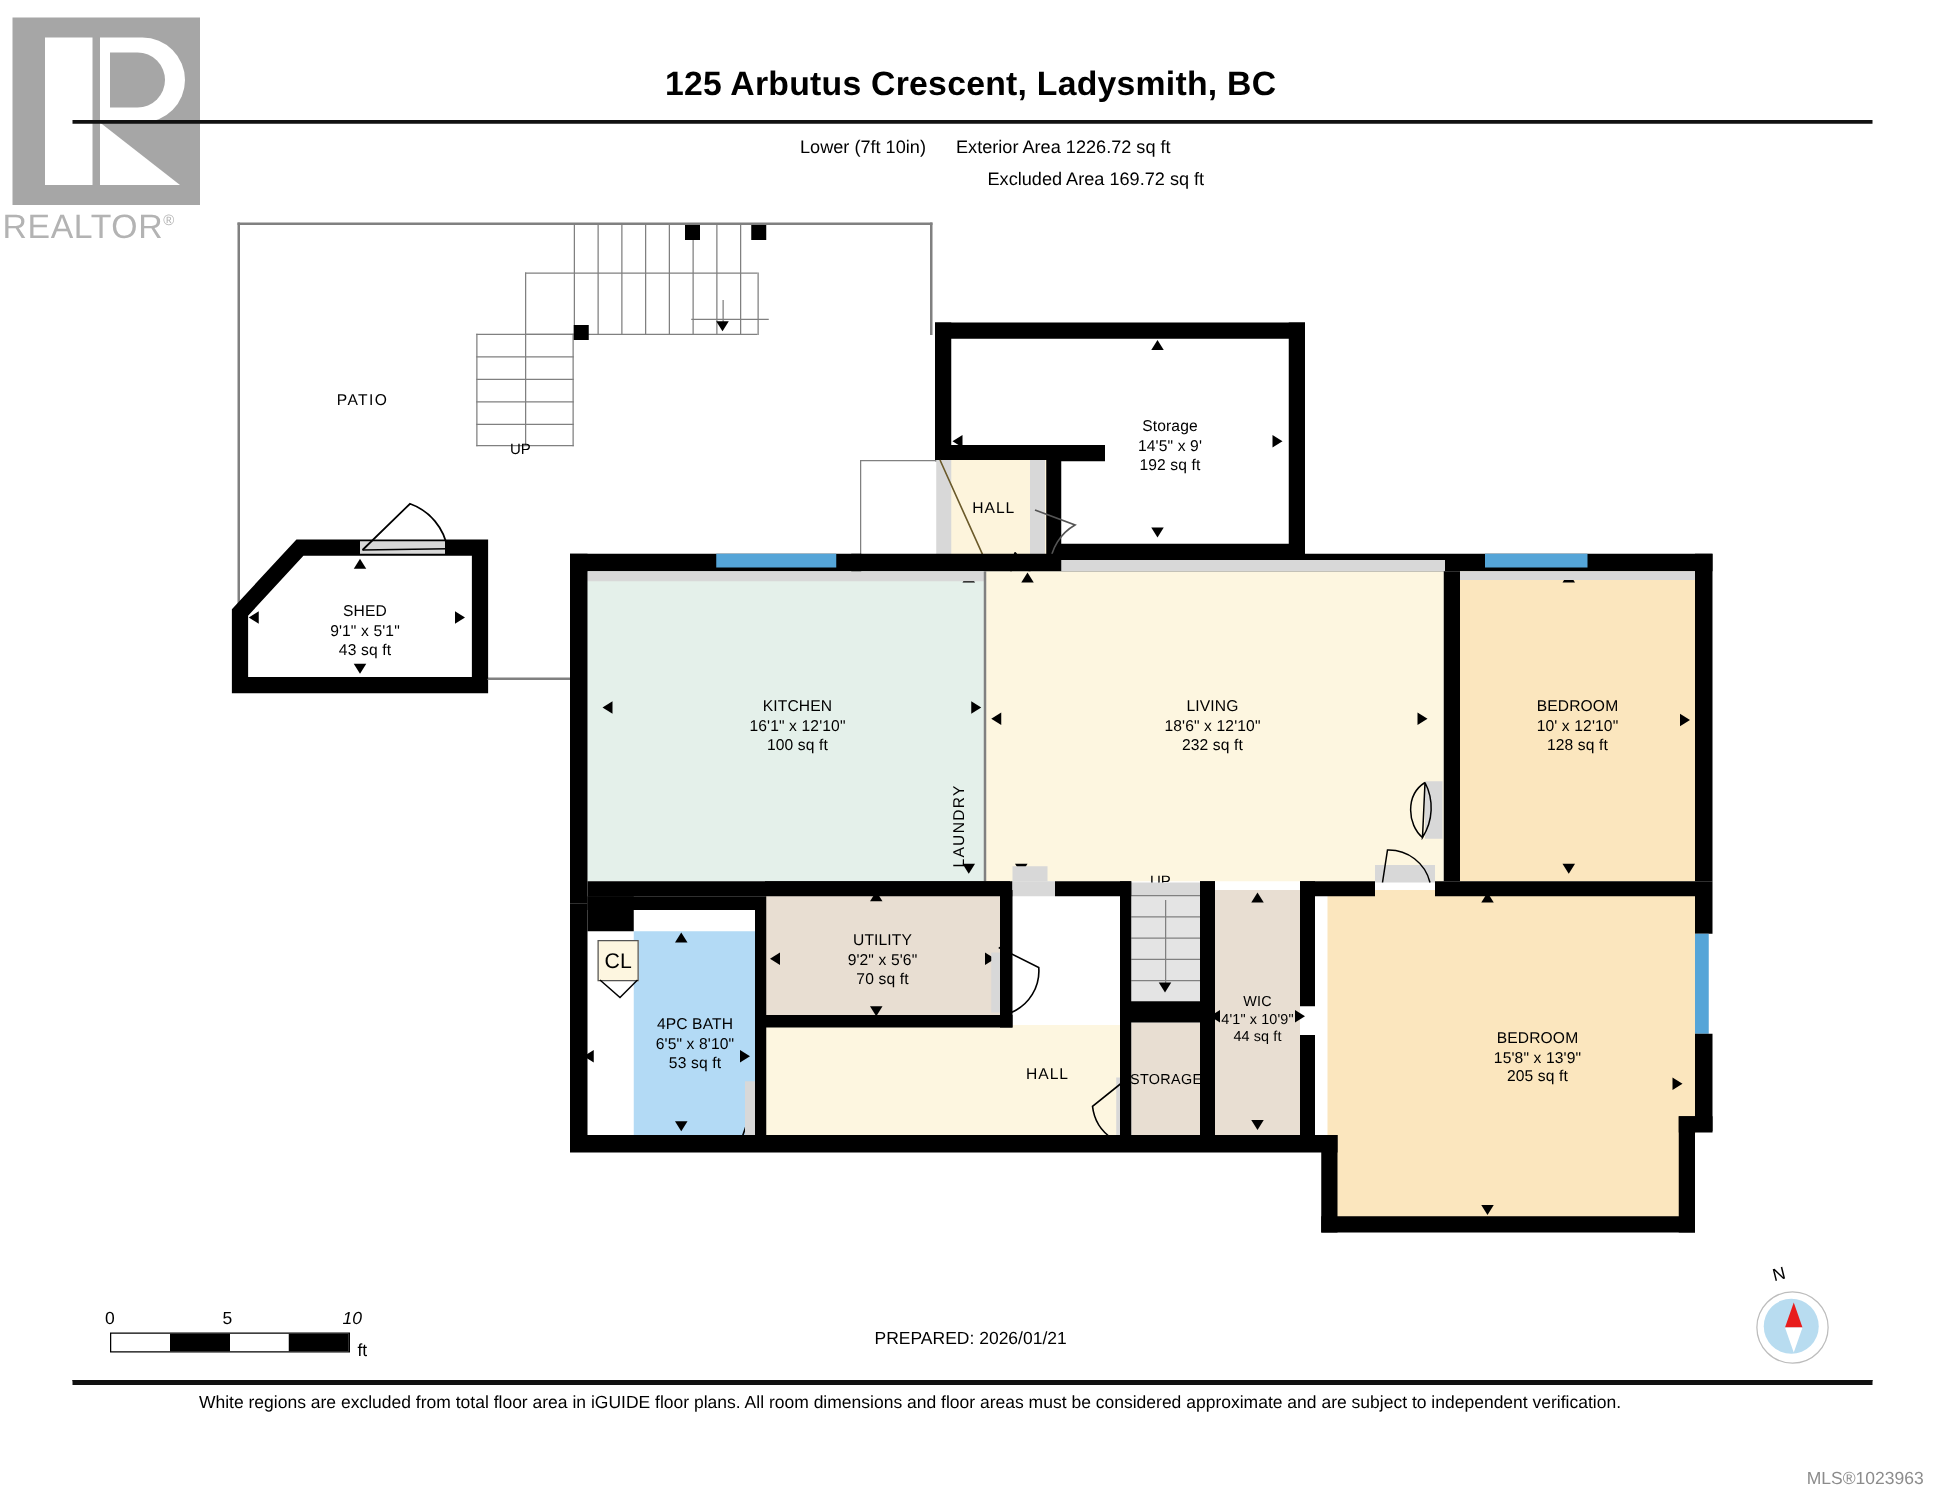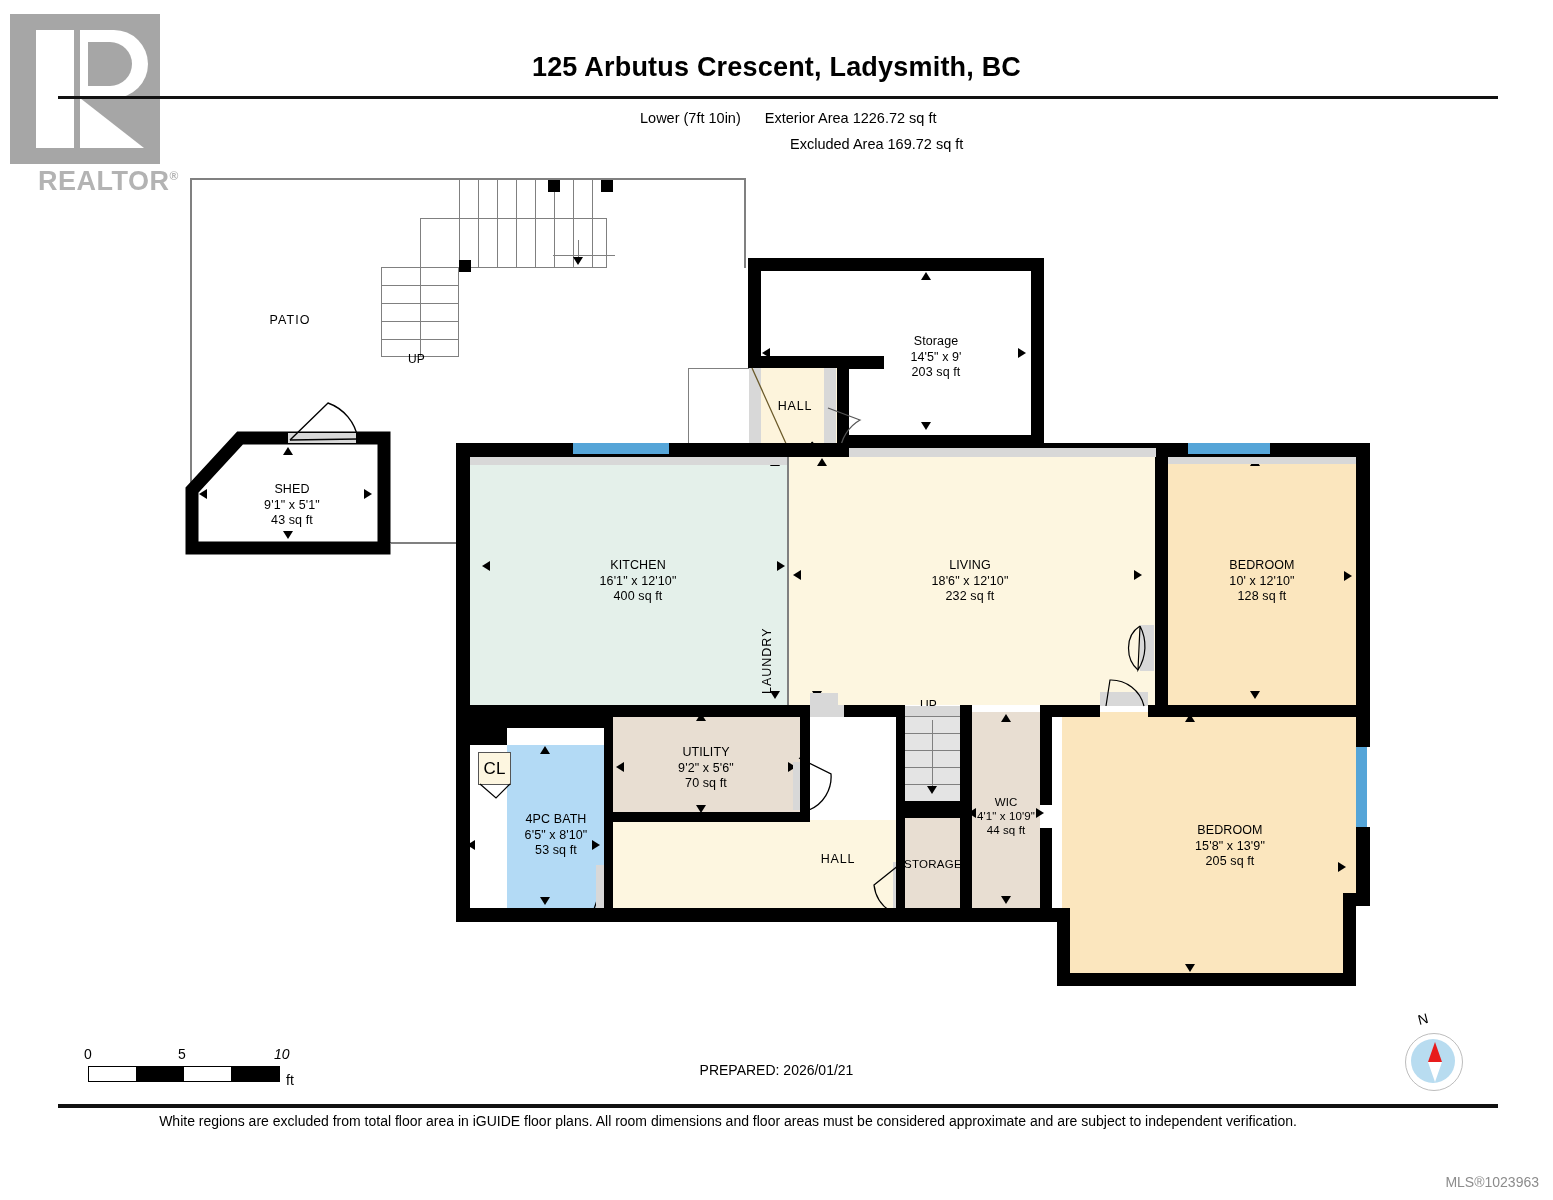--- a/index.html
+++ b/index.html
@@ -6,21 +6,21 @@
   html,body{margin:0;padding:0;background:#ffffff;}
   body{width:1553px;height:1200px;position:relative;overflow:hidden;
        font-family:"Liberation Sans","DejaVu Sans",sans-serif;color:#000;}
 
   
   #realtor-logo{position:absolute;left:10px;top:14px;width:150px;height:150px;}
   #realtor-logo .sq{position:absolute;left:0;top:0;width:150px;height:150px;background:#a6a6a6;}
   #realtor-logo .bar{position:absolute;background:#ffffff;}
   #realtor-logo .stem{left:26px;top:16px;width:38px;height:118px;}
   #realtor-word{position:absolute;left:2px;top:166px;font-size:27px;letter-spacing:.5px;
-      color:#b3b3b3;font-family:"Liberation Sans",sans-serif;font-weight:700;margin-left:36px;}
+      color:#b3b3b3;font-family:"Liberation Sans",sans-serif;font-weight:400;}
   #realtor-word sup{font-size:12px;vertical-align:super;}
 
   #title{position:absolute;left:0;top:52px;width:1553px;text-align:center;
       font-size:27px;font-weight:bold;letter-spacing:.2px;}
   #header-rule{position:absolute;left:58px;top:96px;width:1440px;height:3px;background:#111;}
   #hdr-line1{position:absolute;left:640px;top:110px;font-size:14.5px;}
   #hdr-line1 b{font-weight:normal;}
   #hdr-line2{position:absolute;left:790px;top:136px;font-size:14.5px;}
 
   
@@ -150,21 +150,21 @@
 
   <div class="w" style="left:748px;top:258px;width:296px;height:13px;"></div>
   <div class="w" style="left:748px;top:258px;width:13px;height:110px;"></div>
   <div class="w" style="left:1031px;top:258px;width:13px;height:190px;"></div>
   <div class="w" style="left:748px;top:356px;width:136px;height:13px;"></div>
   <div class="w" style="left:836px;top:356px;width:13px;height:92px;"></div>
   <div class="w" style="left:836px;top:435px;width:208px;height:13px;"></div>
   <div class="lbl" style="left:876px;top:334px;width:120px;">
     <div>Storage</div>
     <div>14'5" x 9'</div>
-    <div>203 sq ft</div>
+    <div>192 sq ft</div>
   </div>
   <div class="arr up" style="left:921px;top:272px;"></div>
   <div class="arr dn" style="left:921px;top:422px;"></div>
   <div class="arr lf" style="left:762px;top:348px;"></div>
   <div class="arr rt" style="left:1018px;top:348px;"></div>
 
   <div class="thin" style="left:688px;top:368px;width:1.4px;height:80px;"></div>
   <div class="thin" style="left:688px;top:368px;width:62px;height:1.4px;"></div>
 
   <div class="rm" style="left:755px;top:368px;width:82px;height:80px;background:#fdf4dc;"></div>
@@ -179,21 +179,21 @@
   </svg>
   <svg style="position:absolute;left:760px;top:436px;" width="120" height="50">
     <path d="M52 6 L78 40 A40 40 0 0 1 44 44" fill="none" stroke="#000" stroke-width="1.3"></path>
     <line x1="52" y1="6" x2="44" y2="44" stroke="#000" stroke-width="1.3"></line>
   </svg>
 
   <div class="rm" style="left:470px;top:457px;width:318px;height:248px;background:#e4f0ea;"></div>
   <div class="lbl" style="left:568px;top:558px;width:140px;">
     <div>KITCHEN</div>
     <div>16'1" x 12'10"</div>
-    <div>400 sq ft</div>
+    <div>100 sq ft</div>
   </div>
   <div class="arr lf" style="left:482px;top:561px;"></div>
   <div class="arr rt" style="left:777px;top:561px;"></div>
   <div class="arr up" style="left:770px;top:458px;"></div>
   <div class="arr dn" style="left:770px;top:691px;"></div>
   <div class="vlbl" style="left:760px;top:694px;">LAUNDRY</div>
 
   <div class="rm" style="left:788px;top:457px;width:367px;height:248px;background:#fdf6e0;"></div>
   <div class="lbl" style="left:900px;top:558px;width:140px;">
     <div>LIVING</div>

